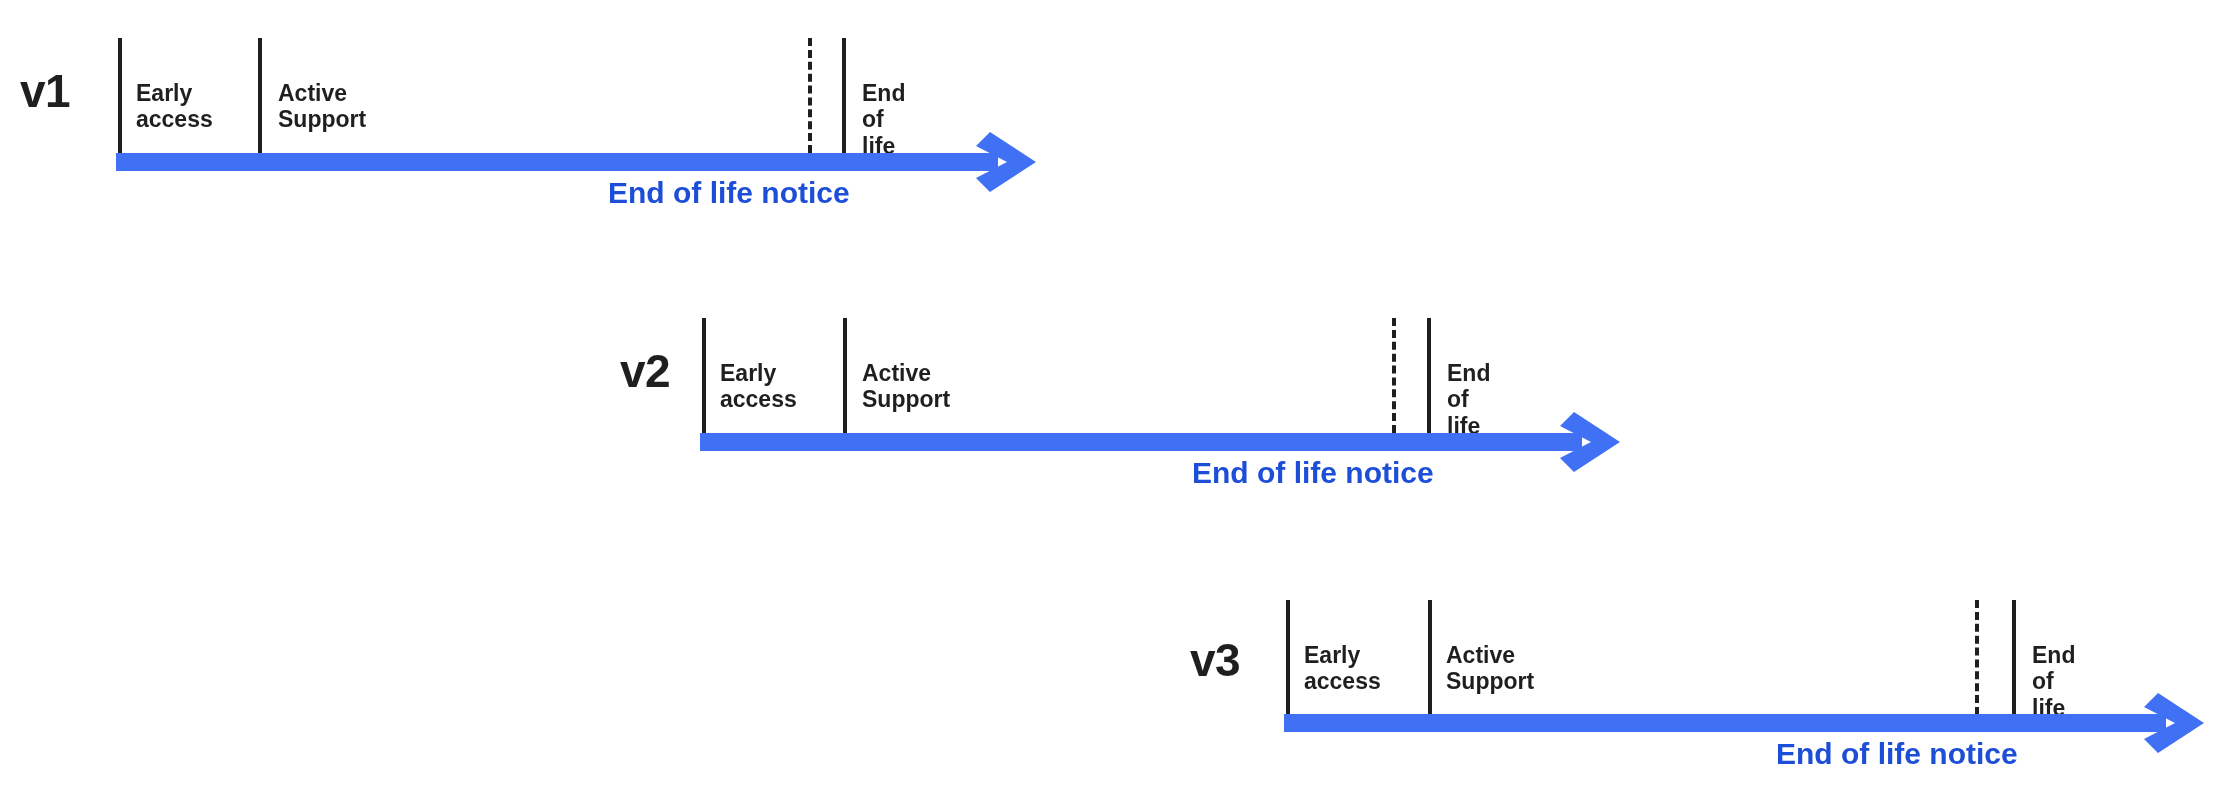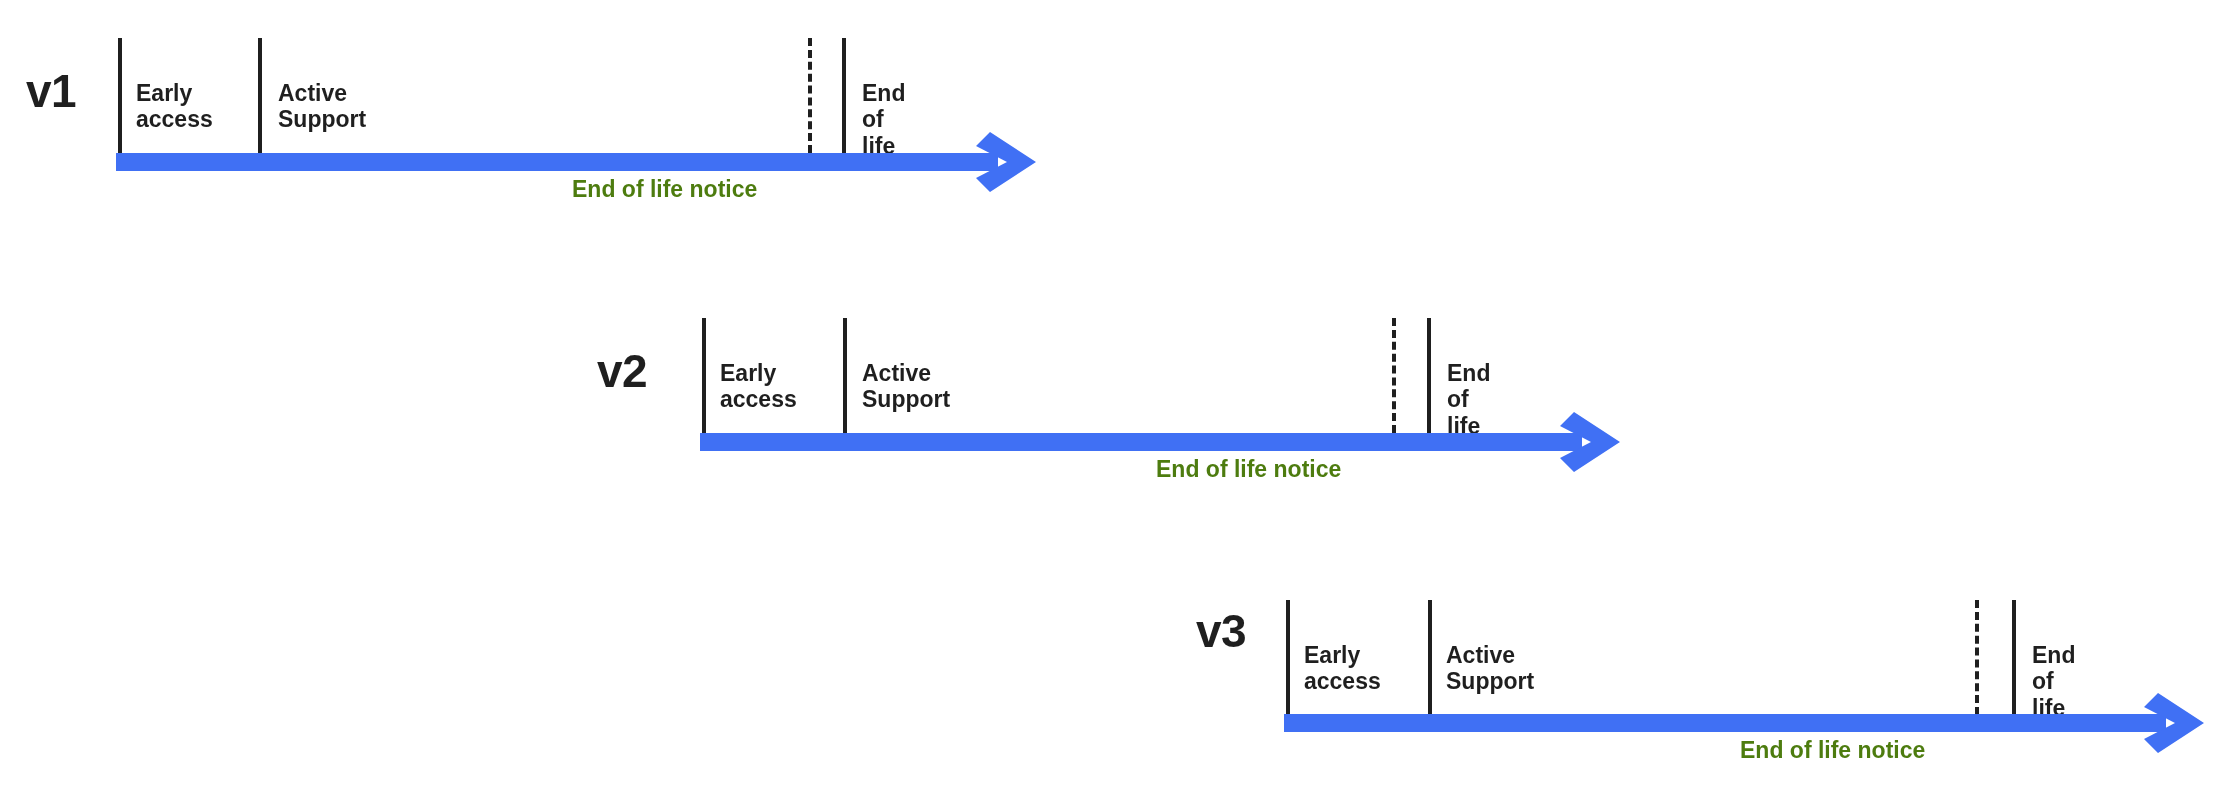--- a/index.html
+++ b/index.html
@@ -29,21 +29,21 @@
 
   
   .version-label {
     position: absolute;
     font-size: 46px;
     font-weight: 700;
     color: #1f1f1f;
     letter-spacing: -0.5px;
     line-height: 1;
     white-space: nowrap;
-    text-align: center;
+    text-align: left;
   }
 
   
   .tick {
     position: absolute;
     width: 4px;
     background: #1f1f1f;
   }
 
   
@@ -73,25 +73,26 @@
 
   
   .arrow-head {
     position: absolute;
     display: block;
   }
 
   
   .bar-caption {
     position: absolute;
-    font-size: 23px;
+    font-size: 30px;
     font-weight: 700;
-    color: #4d7c0f;
+    color: #1d4ed8;
     line-height: 1;
     white-space: nowrap;
+    margin-left: 36px;
   }
 </style>
 </head>
 <body>
 
 <div id="stage">
 
 <div class="timeline-row">
       <div class="version-label" style="left: 20px; top: 68px; width: 62px;">v1</div>
       <div class="tick" style="left: 118px; top: 38px; height: 115px;"></div>
@@ -102,37 +103,37 @@
 access</div>
       <div class="phase-label" style="left: 278px; top: 40px;">Active Support</div>
       <div class="phase-label" style="left: 862px; top: 40px;">End of life</div>
       <div class="bar" style="left: 116px; top: 153px; width: 882px; background: rgb(64, 112, 244);"></div>
       <svg class="arrow-head" width="62" height="60" viewBox="0 0 62 60" style="left: 974px; top: 132px;">
         <polygon points="16,0 62,30 16,60 2,46 33,30 2,14" fill="#4070f4"></polygon>
       </svg>
       <div class="bar-caption" style="left: 572px; top: 178px;">End of life notice</div>
     </div>
     <div class="timeline-row">
-      <div class="version-label" style="left: 591px; top: 348px; width: 62px;">v2</div>
+      <div class="version-label" style="left: 620px; top: 348px; width: 62px;">v2</div>
       <div class="tick" style="left: 702px; top: 318px; height: 115px;"></div>
       <div class="tick" style="left: 843px; top: 318px; height: 115px;"></div>
       <div class="tick" style="left: 1427px; top: 318px; height: 115px;"></div>
       <div class="tick-dashed" style="left: 1392px; top: 318px; height: 115px;"></div>
       <div class="phase-label" style="left: 720px; top: 320px;">Early
 access</div>
       <div class="phase-label" style="left: 862px; top: 320px;">Active Support</div>
       <div class="phase-label" style="left: 1447px; top: 320px;">End of life</div>
       <div class="bar" style="left: 700px; top: 433px; width: 882px; background: rgb(64, 112, 244);"></div>
       <svg class="arrow-head" width="62" height="60" viewBox="0 0 62 60" style="left: 1558px; top: 412px;">
         <polygon points="16,0 62,30 16,60 2,46 33,30 2,14" fill="#4070f4"></polygon>
       </svg>
       <div class="bar-caption" style="left: 1156px; top: 458px;">End of life notice</div>
     </div>
     <div class="timeline-row">
-      <div class="version-label" style="left: 1190px; top: 608px; width: 62px;">v3</div>
+      <div class="version-label" style="left: 1190px; top: 637px; width: 62px;">v3</div>
       <div class="tick" style="left: 1286px; top: 600px; height: 115px;"></div>
       <div class="tick" style="left: 1428px; top: 600px; height: 115px;"></div>
       <div class="tick" style="left: 2012px; top: 600px; height: 115px;"></div>
       <div class="tick-dashed" style="left: 1975px; top: 600px; height: 115px;"></div>
       <div class="phase-label" style="left: 1304px; top: 602px;">Early
 access</div>
       <div class="phase-label" style="left: 1446px; top: 602px;">Active Support</div>
       <div class="phase-label" style="left: 2032px; top: 602px;">End of life</div>
       <div class="bar" style="left: 1284px; top: 714px; width: 882px; background: rgb(64, 112, 244);"></div>
       <svg class="arrow-head" width="62" height="60" viewBox="0 0 62 60" style="left: 2142px; top: 693px;">

